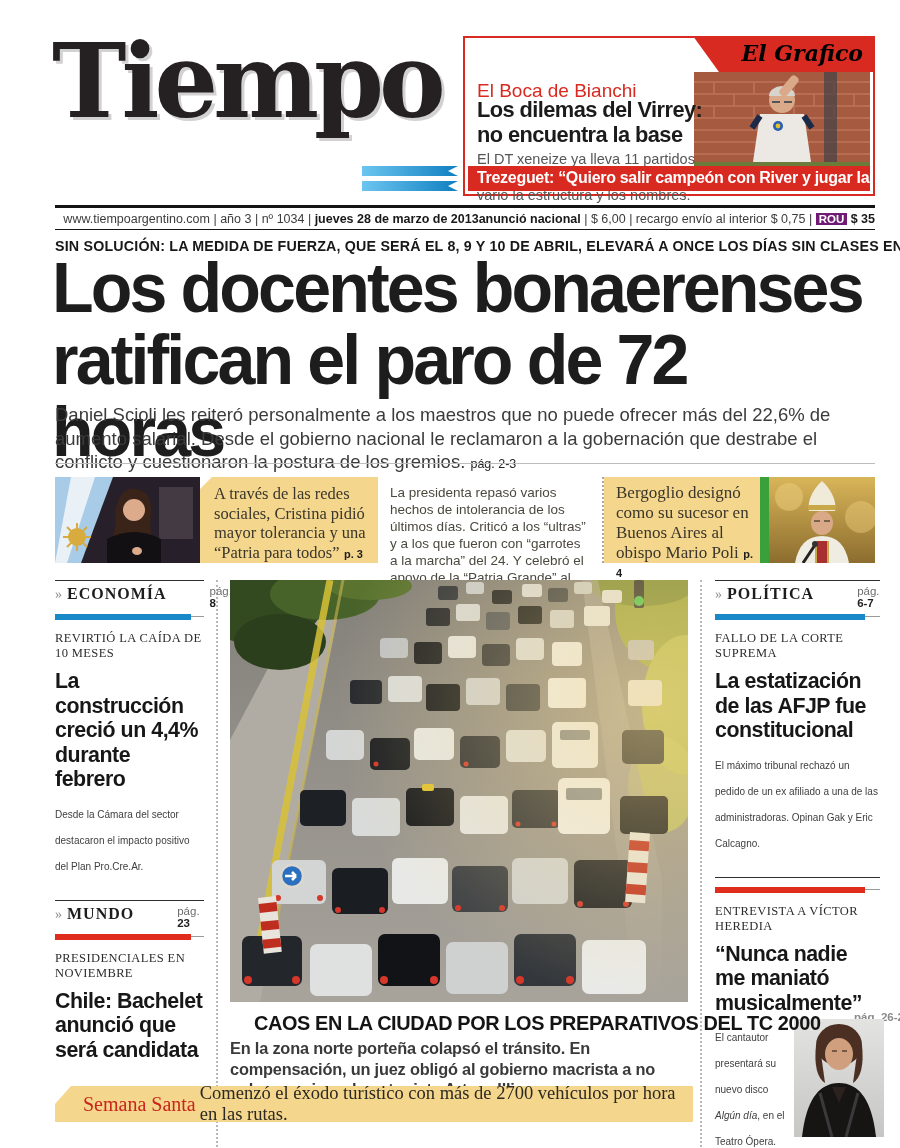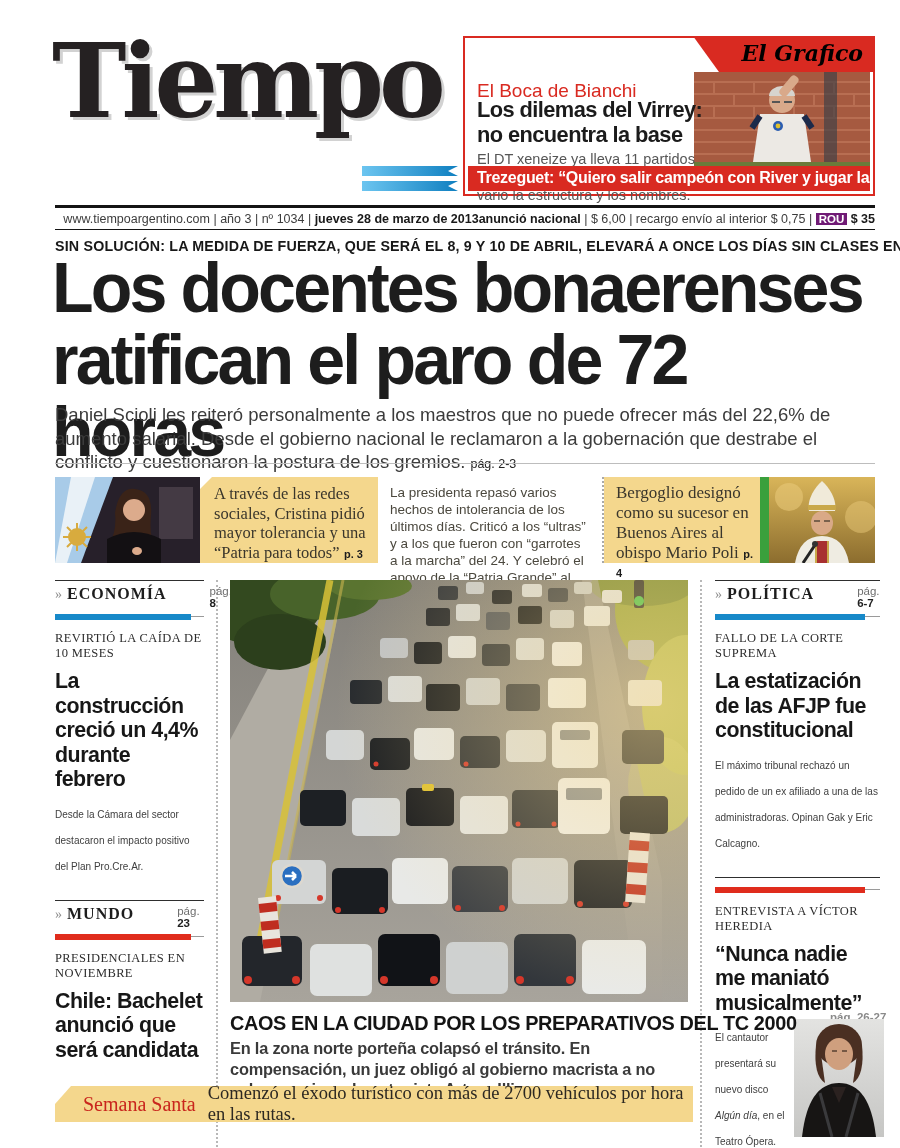--- a/index.html
+++ b/index.html
@@ -112,34 +112,34 @@
   .sec-headline { font-size: 22.5px; font-weight: bold; line-height: 24.5px; letter-spacing: -.5px;
     color: #171717; transform: scaleX(.95); transform-origin: left; margin-bottom: 10px; width: 105%; }
   .sec-body { font-size: 10px; line-height: 26px; color: #404040; }
   .esp-wrap { display: flex; }
   .esp-wrap .sec-body { flex: 1; }
   .esp-photo { width: 90px; height: 118px; flex: none; margin: -6px -4px 0 0; }
 
   
   #traffic { width: 458px; height: 422px; display: block; }
   #caption { margin-top: 9px; }
-  .cap-head { display: flex; align-items: flex-start; gap: 16px; }
+  .cap-head { display: flex; align-items: flex-start; gap: 16px; margin-left: 24px; }
   .cap-title { font-size: 20.5px; font-weight: bold; letter-spacing: -.4px; color: #141414;
     transform: scaleX(.97); transform-origin: left; white-space: nowrap; }
   .cap-page { font-size: 11.5px; font-weight: bold; color: #8a8a8a; flex: none; }
   .cap-body { margin-top: 3px; font-size: 16.5px; font-weight: bold; line-height: 20.5px;
     color: #3a3a3a; letter-spacing: -.2px; transform: scaleX(.99); transform-origin: left; width: 101%; }
 
   
   #bottom-strip { position: absolute; left: 55px; top: 1086px; width: 638px; height: 36px;
     background: #f4d78d; display: flex; align-items: center; }
   #bottom-strip::before { content: ""; position: absolute; left: 0; top: 0;
     border-top: 18px solid #fff; border-right: 16px solid transparent;
     border-bottom: 18px solid transparent; }
-  .ss-label { font-family: "Liberation Serif", serif; font-size: 20px; color: #c9251c; margin: 0 12px 0 28px; flex: none; }
+  .ss-label { font-family: "Liberation Serif", serif; font-size: 20px; color: #c9251c; margin: 0 4px 0 28px; flex: none; }
   .ss-text { font-family: "Liberation Serif", serif; font-size: 18.5px; color: #2c2822; }
 </style>
 </head>
 <body>
 
 <div id="page">
 
   <div id="masthead">
     <div class="tiempo-title">Tiempo</div>
     <div class="mast-stripes">

